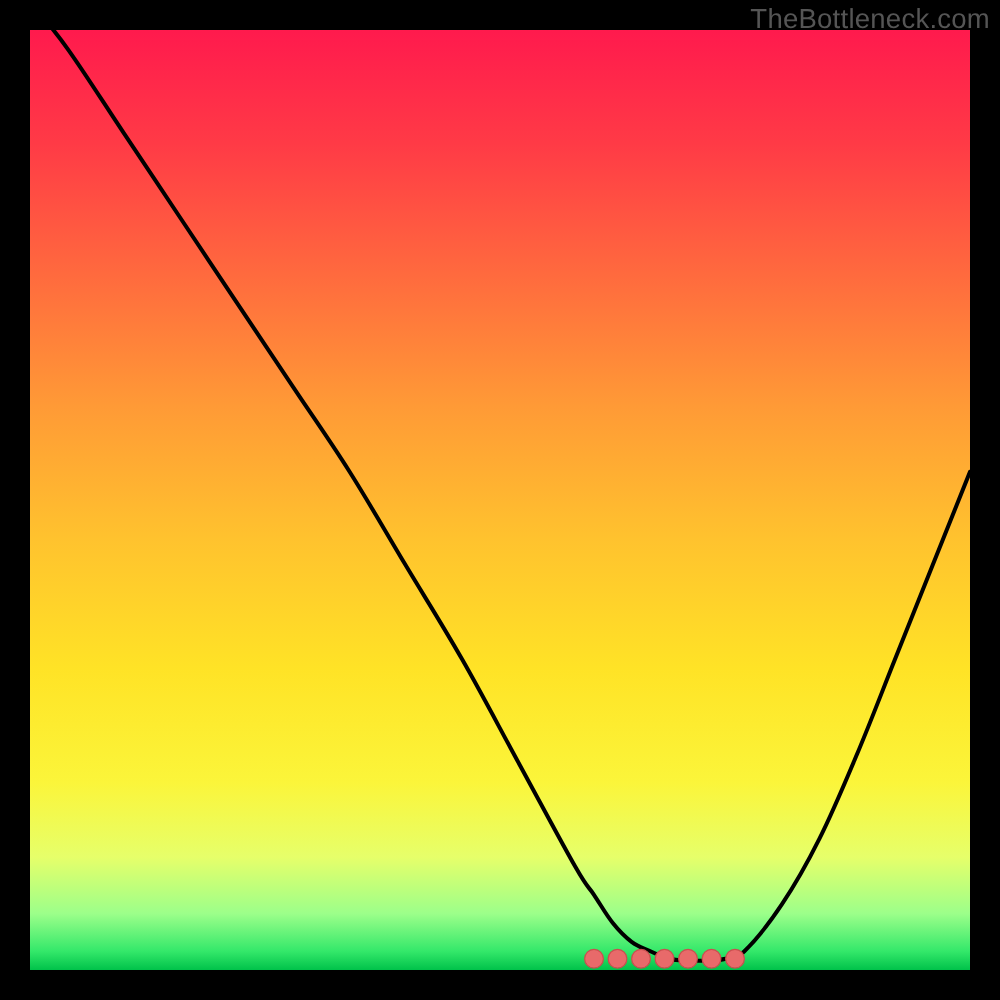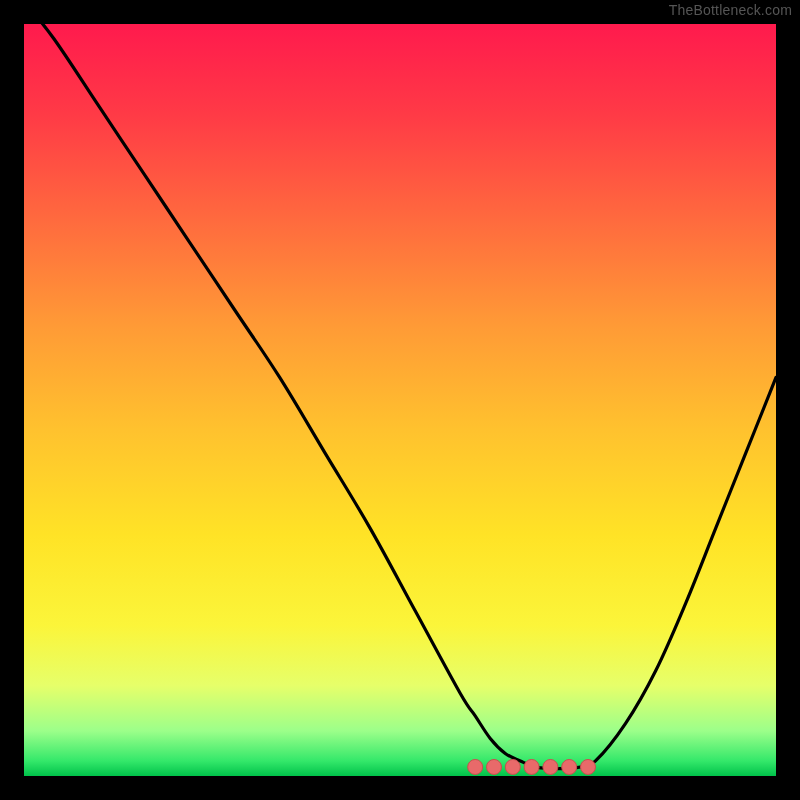--- a/index.html
+++ b/index.html
@@ -38,21 +38,21 @@
       #9cff8a 94%,
       #34e86a 98%,
       #00c24a 100%
     );
   }
   .watermark {
     position: absolute;
     top: 2px;
     right: 8px;
     color: #555;
-    font-size: 14px;
+    font-size: 22px;
     font-weight: 500;
     letter-spacing: 0.2px;
     z-index: 5;
   }
   svg.curve {
     position: absolute;
     left: 0;
     top: 0;
     width: 752px;
     height: 752px;

